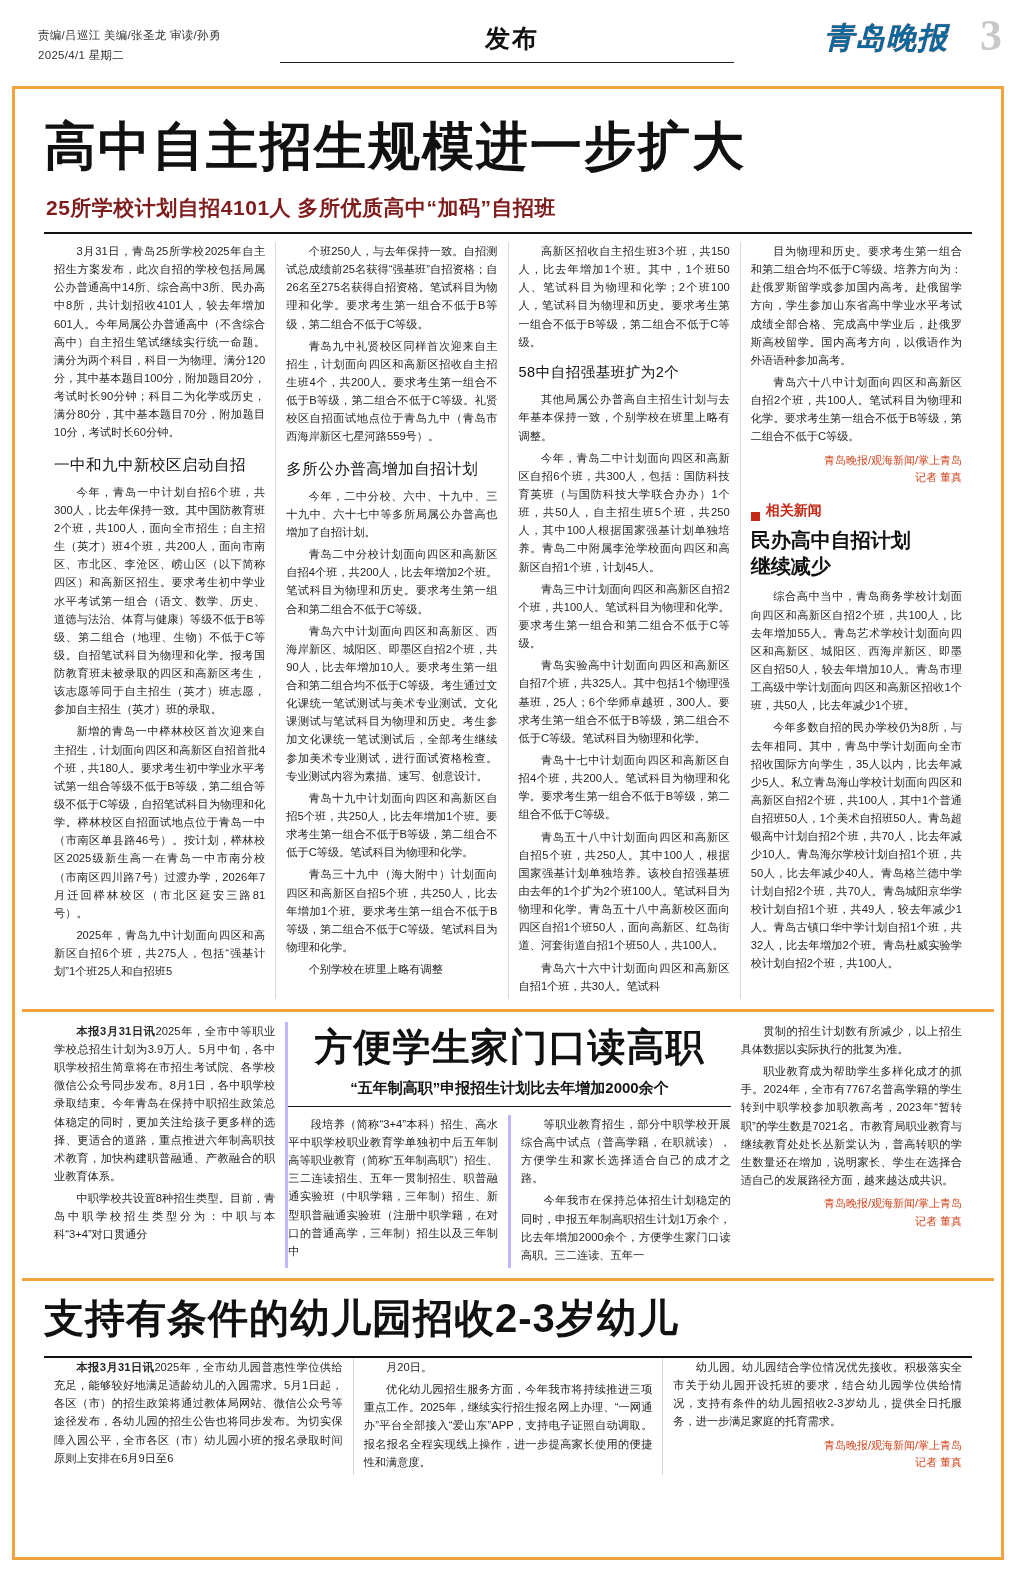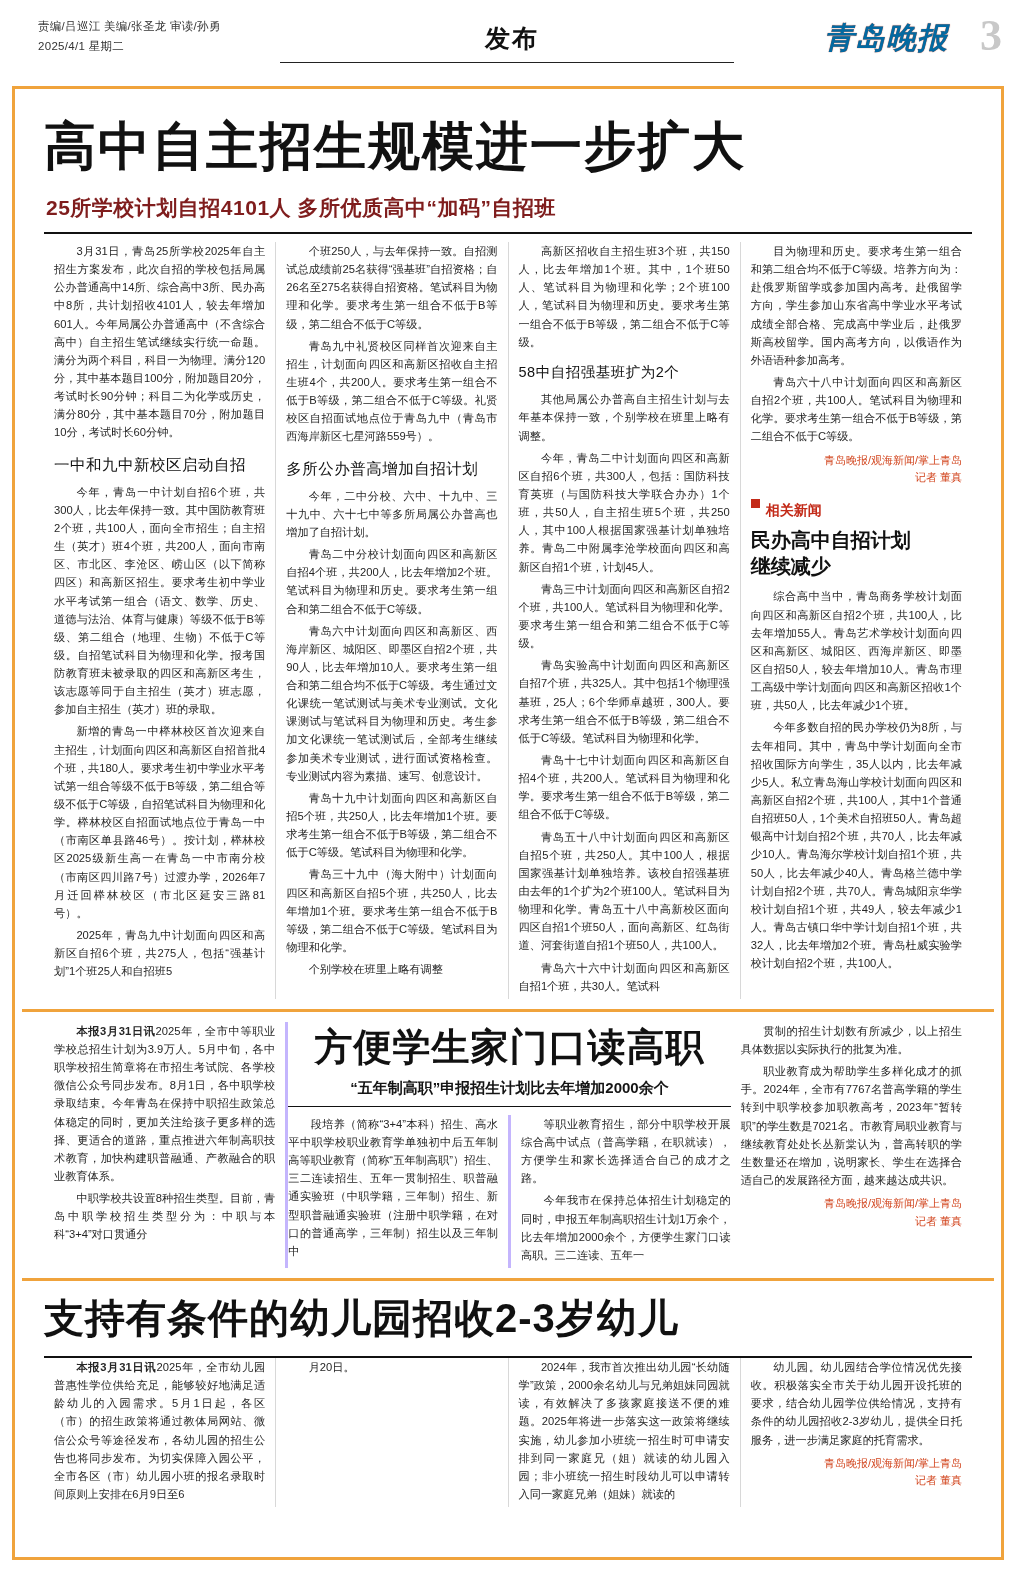--- a/index.html
+++ b/index.html
@@ -11,21 +11,21 @@
     color:#1a1a1a;
     position:relative;
     overflow:hidden;
   }
   .masthead {
     position:relative;
     height:72px;
     padding:10px 28px 0 38px;
   }
   .mh-left {
-    position:absolute; left:38px; top:17px;
+    position:absolute; left:38px; top:26px;
     font-size:11.5px; line-height:1.7; color:#333;
     letter-spacing:0.3px;
   }
   .mh-center {
     position:absolute; left:0; right:0; top:22px;
     text-align:center;
     font-size:25px; font-weight:bold; letter-spacing:2px;
     color:#111;
   }
   .mh-rule {
@@ -113,21 +113,21 @@
     text-align:right;
     font-size:11px;
     line-height:1.6;
     margin-top:6px;
   }
   .related-tag {
     margin-top:12px;
     font-size:14px;
     font-weight:bold;
     color:#c32a18;
-    display:flex; align-items:flex-start; gap:6px;
+    display:flex; align-items:flex-end; gap:6px;
   }
   .sq { width:9px; height:9px; background:#c32a18; display:inline-block; }
   .related-title {
     font-size:20px; font-weight:bold; line-height:1.3;
     margin:6px 0 8px 0; color:#111;
   }
 
   .divider-orange { height:3px; background:#f0a33c; margin:10px 0 0 0; }
 
   
@@ -270,23 +270,21 @@
 
   <div class="blk">
     <h2 class="head3">支持有条件的幼儿园招收2-3岁幼儿</h2>
     <div class="rule-thick"></div>
     <div class="blk3cols">
       <div class="col">
         <p><span class="lead">本报3月31日讯</span><span>2025年，全市幼儿园普惠性学位供给充足，能够较好地满足适龄幼儿的入园需求。5月1日起，各区（市）的招生政策将通过教体局网站、微信公众号等途径发布，各幼儿园的招生公告也将同步发布。为切实保障入园公平，全市各区（市）幼儿园小班的报名录取时间原则上安排在6月9日至6</span></p>
       </div>
       <div class="col">
         <p>月20日。</p>
-      </div>
-      <div class="col">
-        <p>2024年，我市首次推出幼儿园“长幼随学”政策，2000余名幼儿与兄弟姐妹同园就读，有效解决了多孩家庭接送不便的难题。2025年将进一步落实这一政策将继续实施，幼儿参加小班统一招生时可申请安排到同一家庭兄（姐）就读的幼儿园入园；非小班统一招生时段幼儿可以申请转入同一家庭兄弟（姐妹）就读的</p>
+        <p>优化幼儿园招生服务方面，今年我市将持续推进三项重点工作。2025年，继续实行招生报名网上办理、“一网通办”平台全部接入“爱山东”APP，支持电子证照自动调取。报名报名全程实现线上操作，进一步提高家长使用的便捷性和满意度。</p>
       </div>
       <div class="col">
         <p>幼儿园。幼儿园结合学位情况优先接收。积极落实全市关于幼儿园开设托班的要求，结合幼儿园学位供给情况，支持有条件的幼儿园招收2-3岁幼儿，提供全日托服务，进一步满足家庭的托育需求。</p>
         <div class="credit" style="white-space:pre-line">青岛晚报/观海新闻/掌上青岛
 记者 董真</div>
       </div>
     </div>
   </div>
 
 </div>

